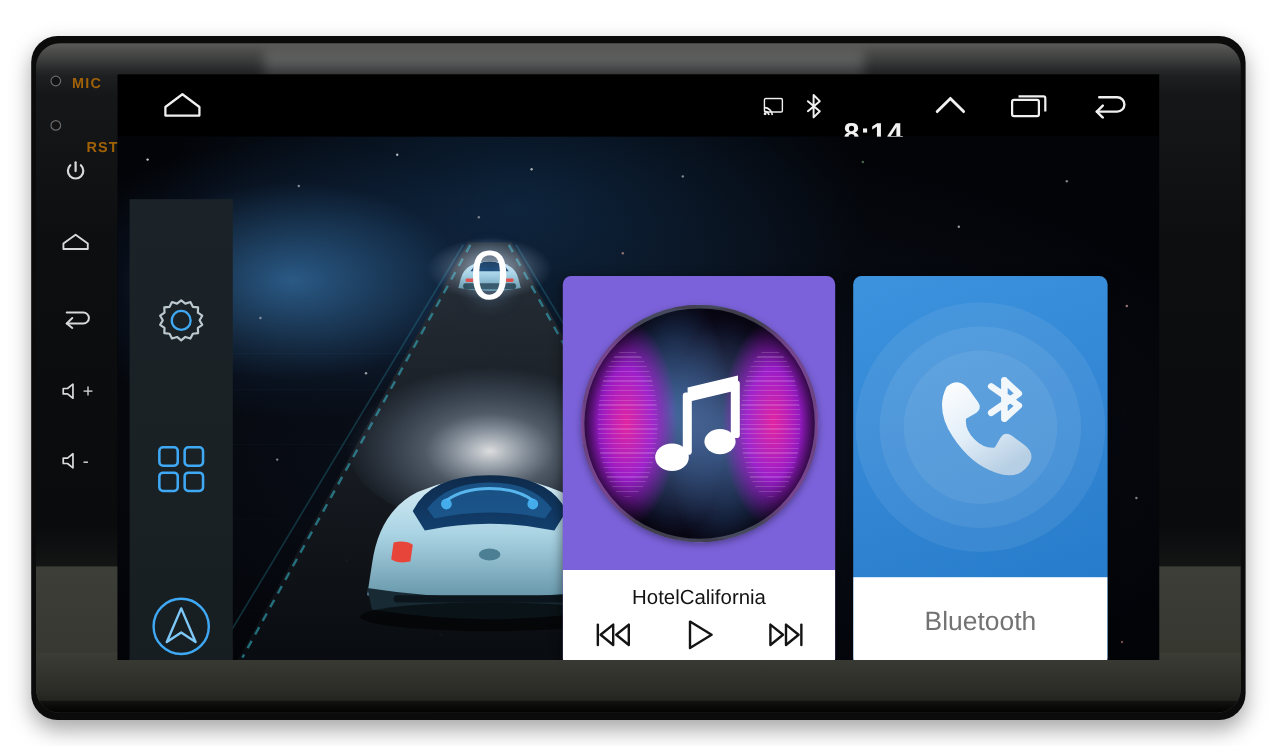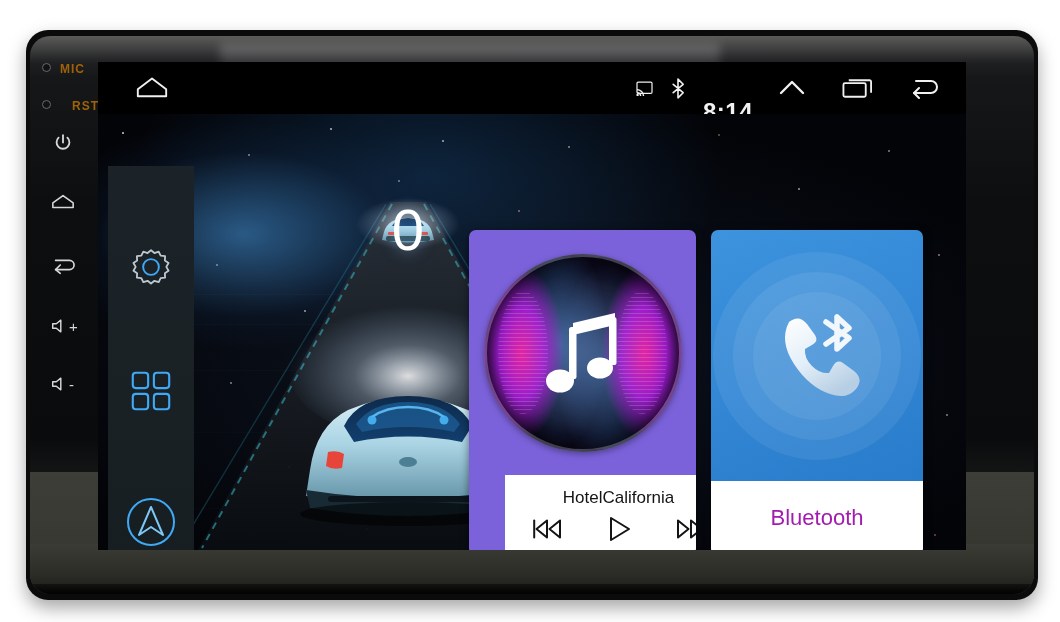--- a/index.html
+++ b/index.html
@@ -145,26 +145,26 @@
     background-image:repeating-linear-gradient(0deg, rgba(255,255,255,.30) 0 1px, rgba(255,255,255,0) 1px 4px);
     opacity:.55; border-radius:50%;
   }
   .art::before{ left:6%; }
   .art::after { right:6%; }
 
   .w-foot{
     position:absolute; left:0; bottom:0; width:100%; background:#fff;
     display:flex; flex-direction:column; align-items:center; justify-content:center;
   }
-  .w-music .w-foot{ height:80px;margin-left:36px; }
+  .w-music .w-foot{ height:80px; }
   .w-bt    .w-foot{ height:74px; }
   .track-title{ font-size:17px; color:#141414; margin-top:2px; }
   .ctrls{ display:flex; align-items:center; gap:40px; margin-top:6px; }
   .ctrl{ cursor:pointer; display:flex; align-items:center; justify-content:center; }
-  .bt-label{ font-size:22px; color:#a21caf; }
+  .bt-label{ font-size:22px; color:#737373; }
 
   .bt-art{ position:absolute; left:0; top:0; width:100%; height:251px; display:flex; align-items:center; justify-content:center; }
   .bt-rings{ position:relative; width:210px; height:210px; display:flex; align-items:center; justify-content:center; }
   .ring{ position:absolute; border-radius:50%; background:rgba(255,255,255,.07); }
 </style>
 </head>
 <body>
 
 <div id="stage">
 
@@ -178,21 +178,21 @@
     <div class="gloss-sheen"></div>
     <div class="bezel-bottom-edge"></div>
   </div>
 
   <div class="btn-col">
 
     <div class="pinhole" style="left:12px; top:23px;"></div>
     <div class="hw" style="left:30px; top:22px;">MIC</div>
 
     <div class="pinhole" style="left:12px; top:60px;"></div>
-    <div class="hw" style="left:30px; top:59px;padding-left:12px;">RST</div>
+    <div class="hw" style="left:30px; top:76px;padding-left:12px;">RST</div>
 
     <div class="hw-glyph" style="left:22px; top:92px;">
       <svg width="22" height="22" viewBox="0 0 24 24" fill="none" stroke="#d8d8d8" stroke-width="2" stroke-linecap="round">
         <path d="M12 3.5 L12 11.5"></path>
         <path d="M7.2 6.2 A7 7 0 1 0 16.8 6.2"></path>
       </svg>
     </div>
 
     <div class="hw-glyph" style="left:21px; top:152px;">
       <svg width="24" height="20" viewBox="0 0 26 20" fill="none" stroke="#d8d8d8" stroke-width="1.7" stroke-linejoin="round">

